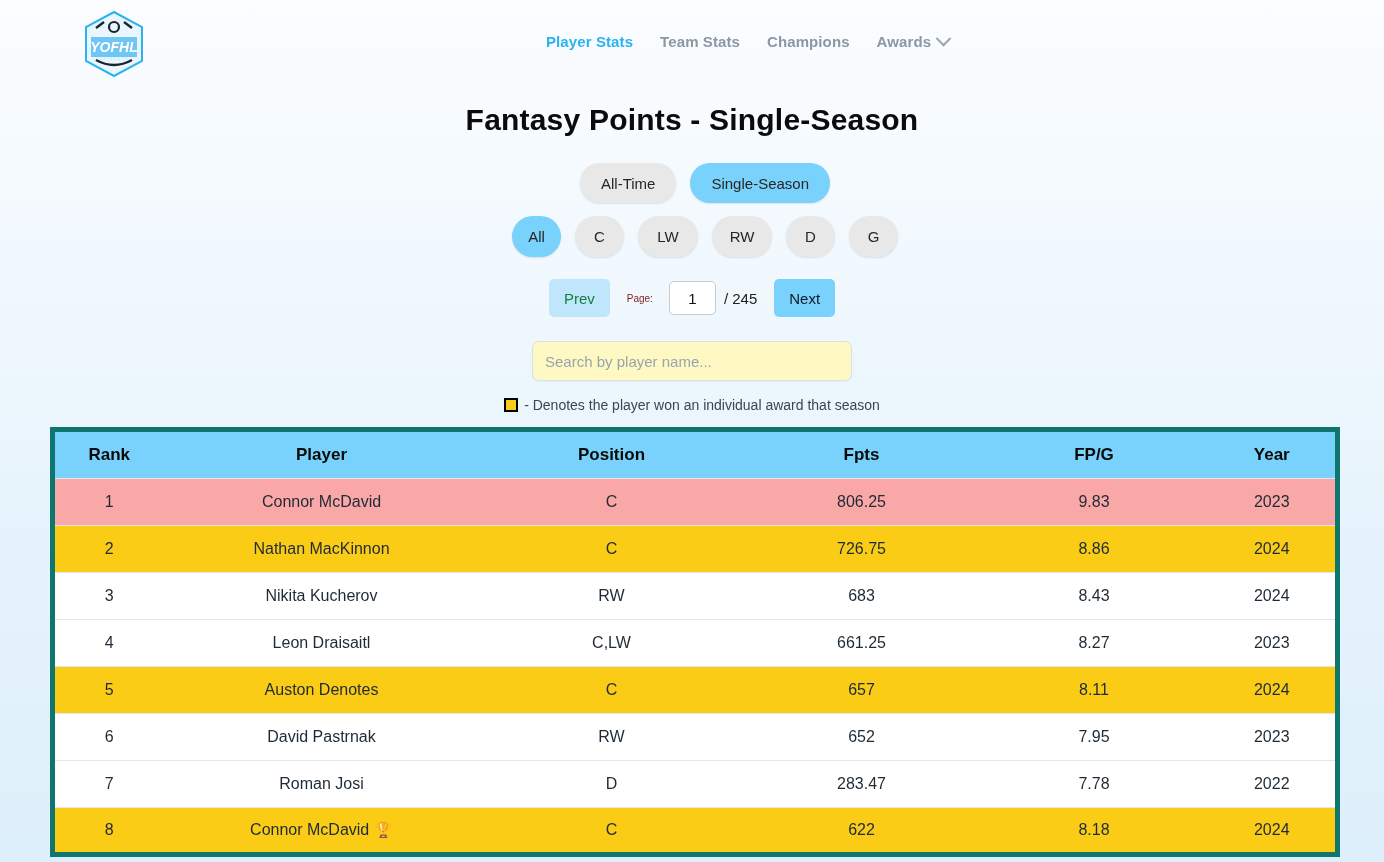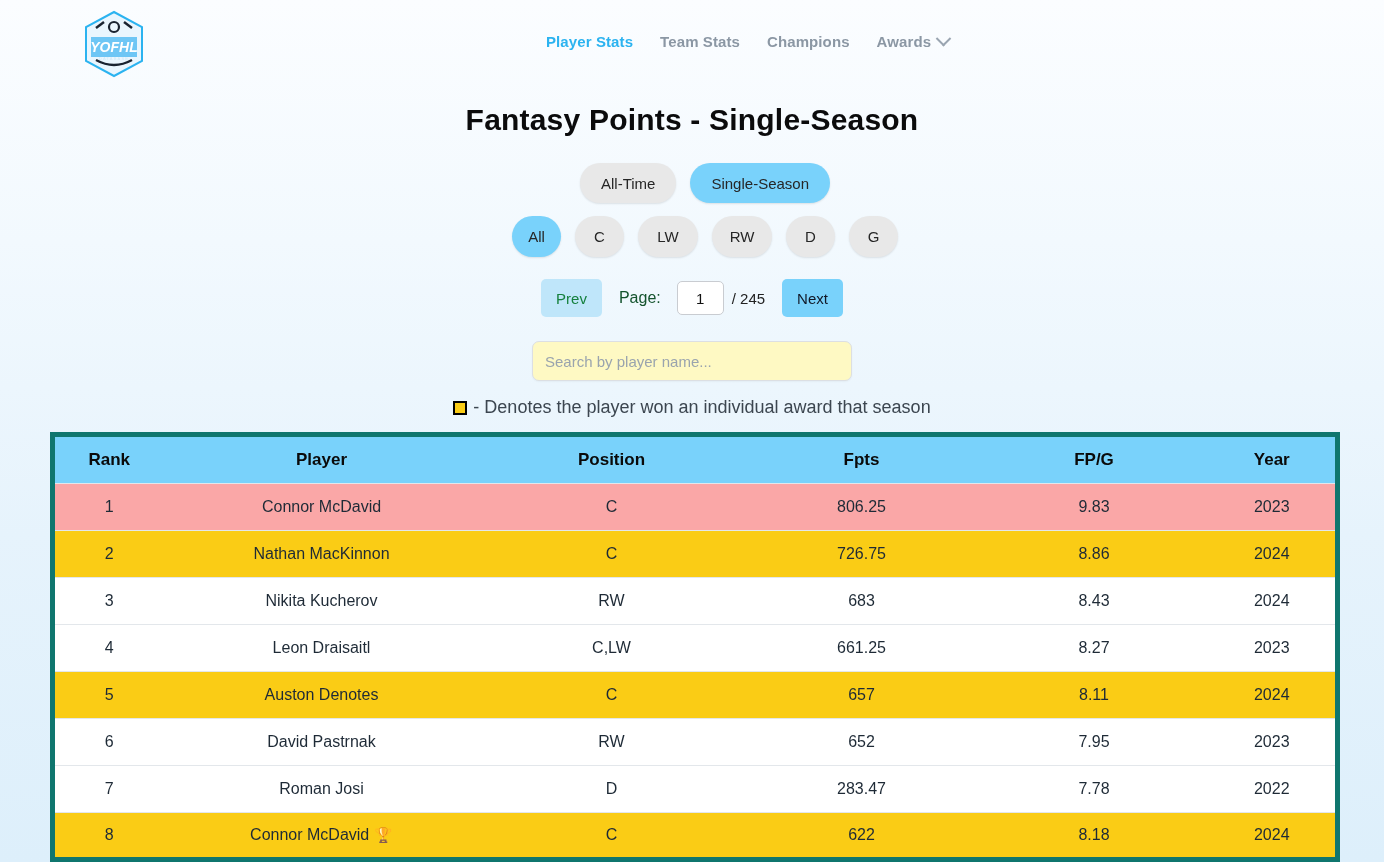--- a/index.html
+++ b/index.html
@@ -131,22 +131,22 @@
     cursor: pointer;
     height: 38px;
     line-height: 1;
   }
   .btn-page.disabled {
     background: #bfe6fa;
     color: #15803d;
     cursor: default;
   }
   .pager-label {
-    font-size: 16px;
-    color: #14532d;
+    font-size: 10px;
+    color: #7f1d1d;
     margin-left: 17px;
     margin-right: 16px;
   }
   .page-input {
     width: 47px;
     height: 34px;
     border: 1px solid #c9ccd1;
     border-radius: 5px;
     background: #fff;
     text-align: center;
@@ -186,21 +186,21 @@
     display: flex;
     justify-content: center;
     align-items: center;
     gap: 26px;
     margin-top: 16px;
   }
   .legend-item {
     display: flex;
     align-items: center;
     gap: 6px;
-    font-size: 18px;
+    font-size: 14px;
     color: #3c4650;
     white-space: nowrap;
   }
   .swatch {
     width: 14px;
     height: 14px;
     border: 2px solid #000;
     display: inline-block;
   }
 

